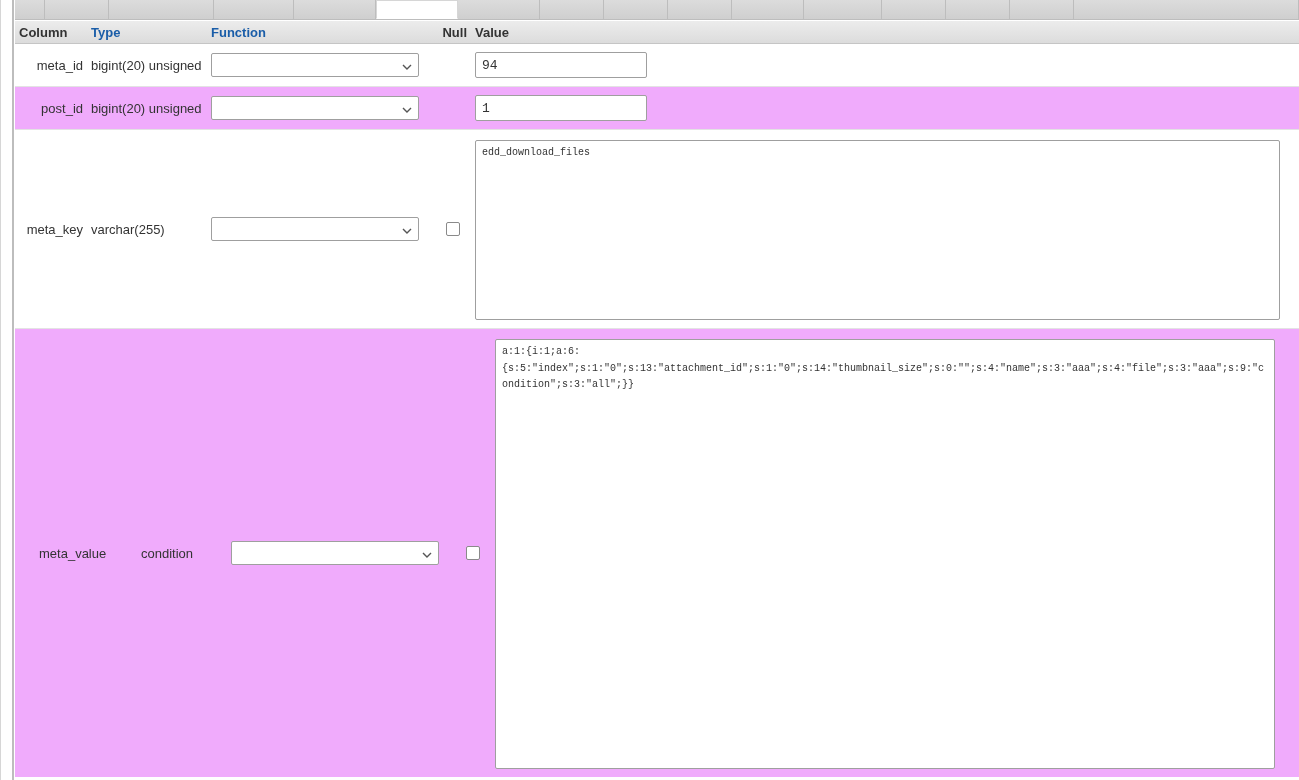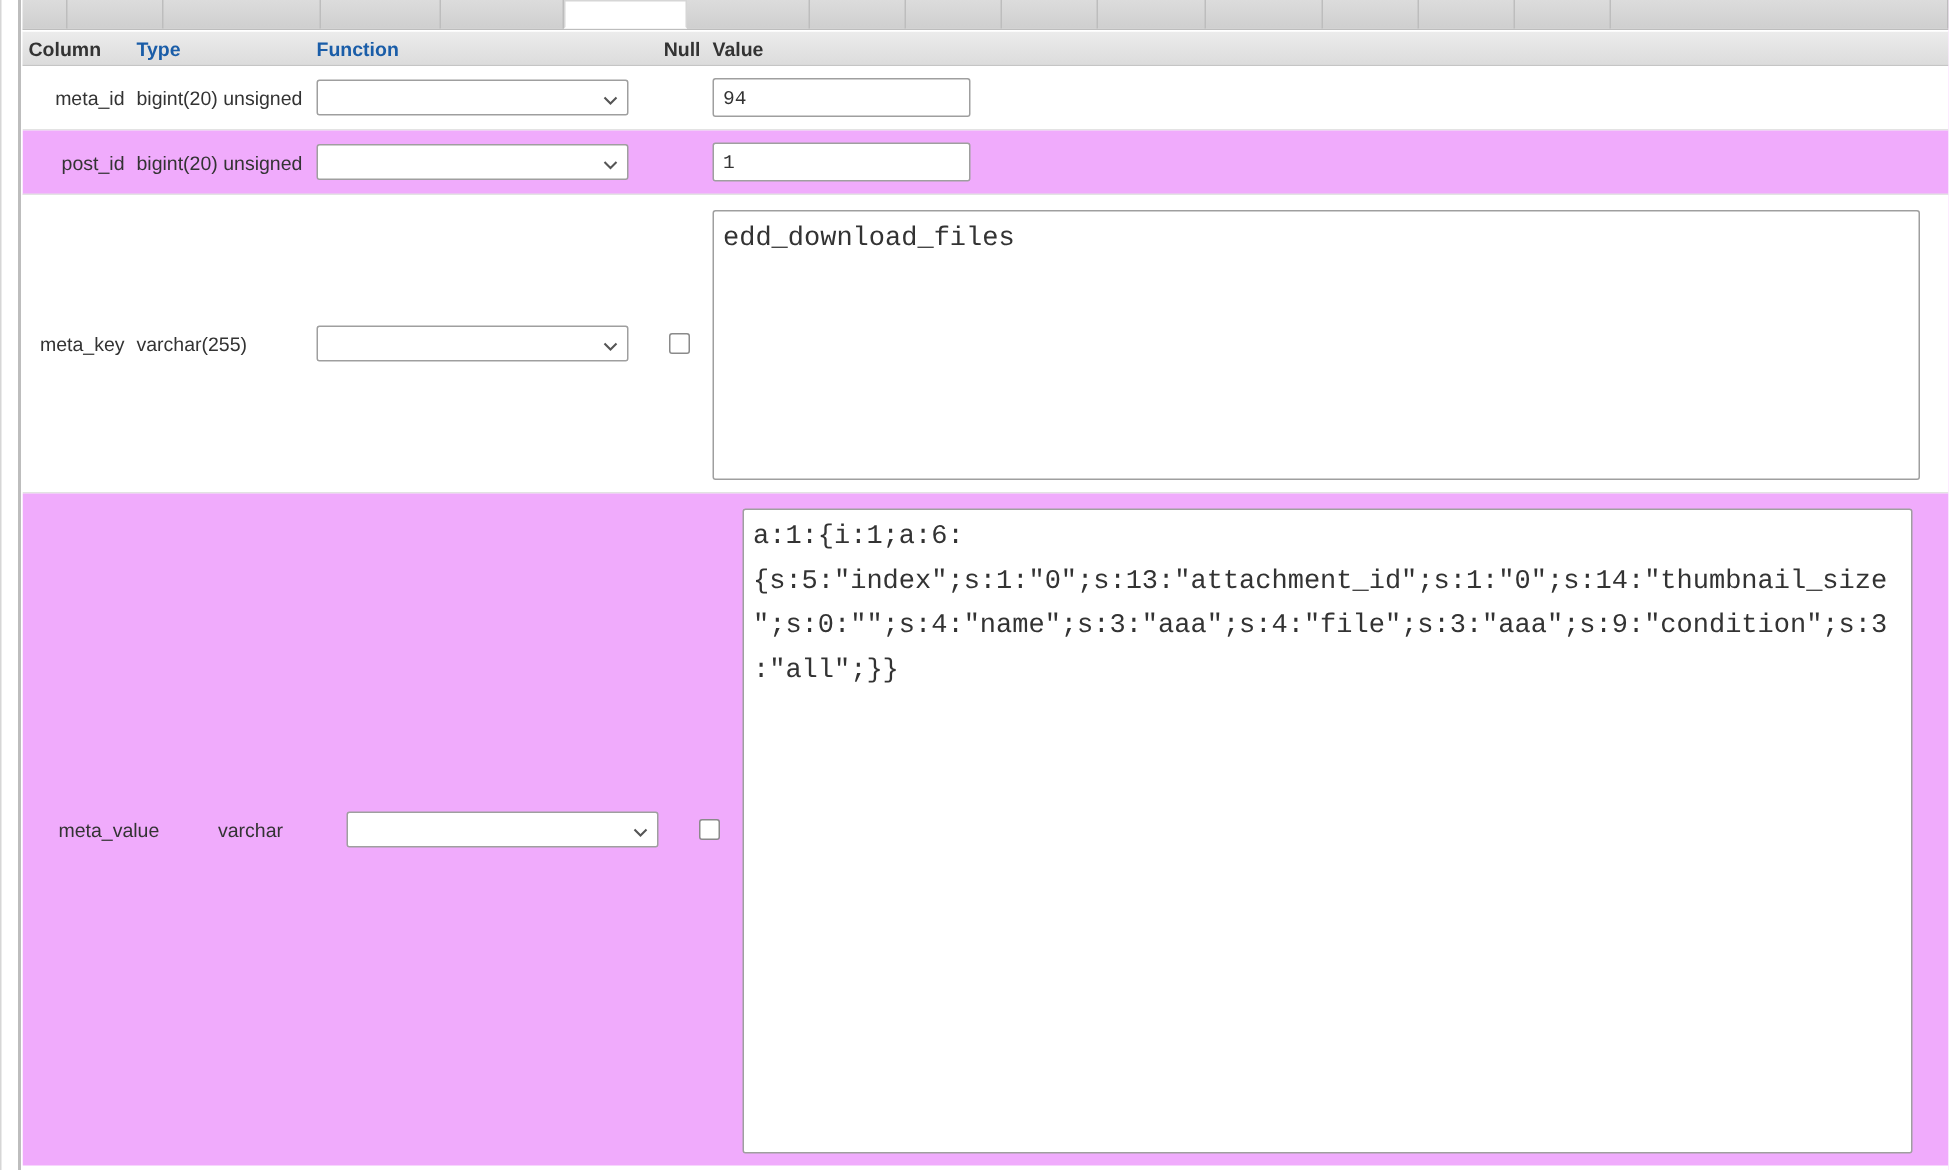--- a/index.html
+++ b/index.html
@@ -127,21 +127,21 @@
     font-size: 13px;
     background: #fff;
     color: #333;
   }
 
   textarea.ta {
     border: 1px solid #9f9f9f;
     border-radius: 2px;
     padding: 4px 6px;
     font-family: "Courier New", Courier, monospace;
-    font-size: 18px;
+    font-size: 10px;
     line-height: 1.65;
     color: #333;
     background: #fff;
     resize: none;
     width: 805px;
   }
   textarea.ta.h1 { height: 180px; }
   textarea.ta.h2 { height: 430px; width: 780px; }
 
   .chk {
@@ -242,21 +242,21 @@
       <div class="cell null">
         <div class="chk"></div>
       </div>
       <div class="cell val" style="align-self:stretch;display:flex;align-items:flex-start;padding-top:2px">
         <textarea class="ta h1" style="">edd_download_files</textarea>
       </div>
     </div>
 
     <div class="row alt tall hbig" style="border-bottom:none">
       <div class="cell col">meta_value</div>
-      <div class="cell type" style="text-align:center">varchar</div>
+      <div class="cell type" style="text-align:center">condition</div>
       <div class="cell func">
         <div class="select-wrap">
           <span></span>
           <span class="chev">
             <svg viewBox="0 0 10 10">
                 <path d="M1 3 L5 7 L9 3" fill="none" stroke="#555" stroke-width="1.4"></path>
               </svg>
           </span>
         </div>
       </div>

